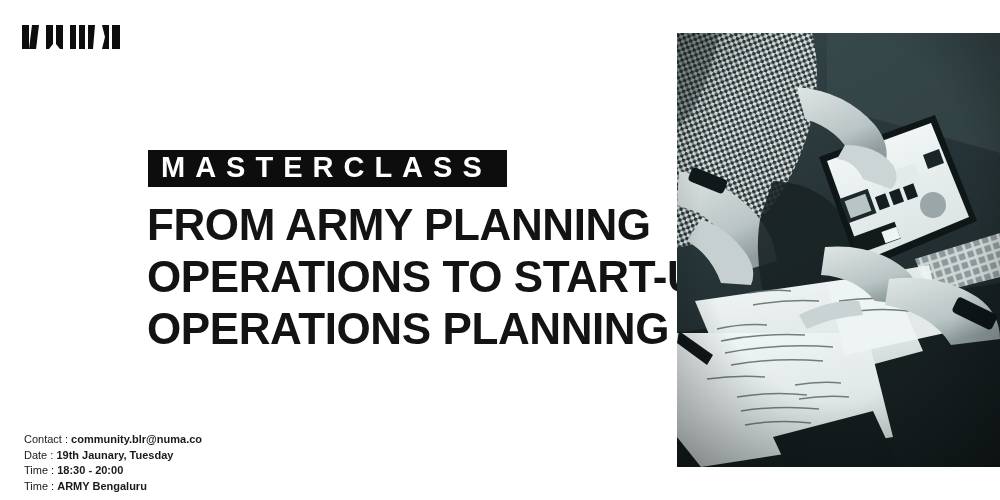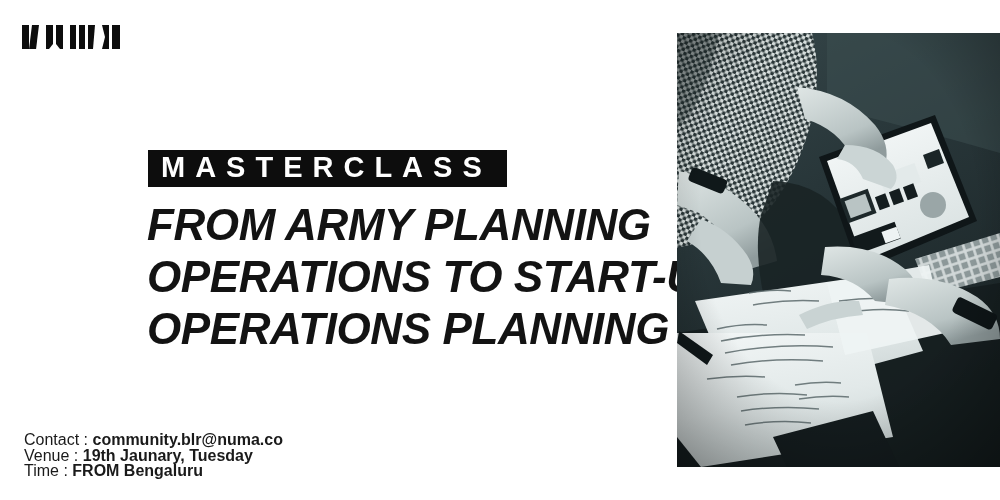--- a/index.html
+++ b/index.html
@@ -50,21 +50,20 @@
     white-space: nowrap;
     transform: translateY(-1px);
   }
 
   
   .headline {
     position: absolute;
     left: 147px;
     top: 199px;
     width: 540px;
-    font-style: italic;
   }
   .headline-line {
     color: #131313;
     font-family: "Liberation Sans", sans-serif;
     font-size: 44px;
     font-weight: 700;
     line-height: 52px;
     letter-spacing: -0.4px;
     white-space: nowrap;
   }
@@ -72,21 +71,21 @@
   
   .contact-block {
     position: absolute;
     left: 24px;
     top: 432px;
     width: 330px;
   }
   .contact-line {
     color: #1a1a1a;
     font-family: "Liberation Sans", sans-serif;
-    font-size: 16px;
+    font-size: 11px;
     font-weight: 400;
     line-height: 15.5px;
     white-space: nowrap;
   }
   .contact-line b {
     font-weight: 700;
   }
 
   
   .photo {
@@ -138,26 +137,30 @@
     <div class="headline-line">OPERATIONS TO START-UPS</div>
     <div class="headline-line">OPERATIONS PLANNING</div>
   </div>
 
   <div class="contact-block">
     <div class="contact-line">
       <span>Contact :</span>
       <b>community.blr@numa.co</b>
     </div>
     <div class="contact-line">
-      <span>Venue :</span>
+      <span>Date :</span>
       <b>19th Jaunary, Tuesday</b>
     </div>
     <div class="contact-line">
       <span>Time :</span>
-      <b>FROM Bengaluru</b>
+      <b>18:30 - 20:00</b>
+    </div>
+    <div class="contact-line">
+      <span>Time :</span>
+      <b>ARMY Bengaluru</b>
     </div>
   </div>
 
   <div class="photo">
     <svg viewBox="0 0 323 434" preserveAspectRatio="xMidYMid slice" xmlns="http://www.w3.org/2000/svg">
       <defs>
         <linearGradient id="bgGrad" x1="0" y1="0" x2="0.4" y2="1">
           <stop offset="0%" stop-color="#36474a"></stop>
           <stop offset="45%" stop-color="#283639"></stop>
           <stop offset="100%" stop-color="#1b2527"></stop>

